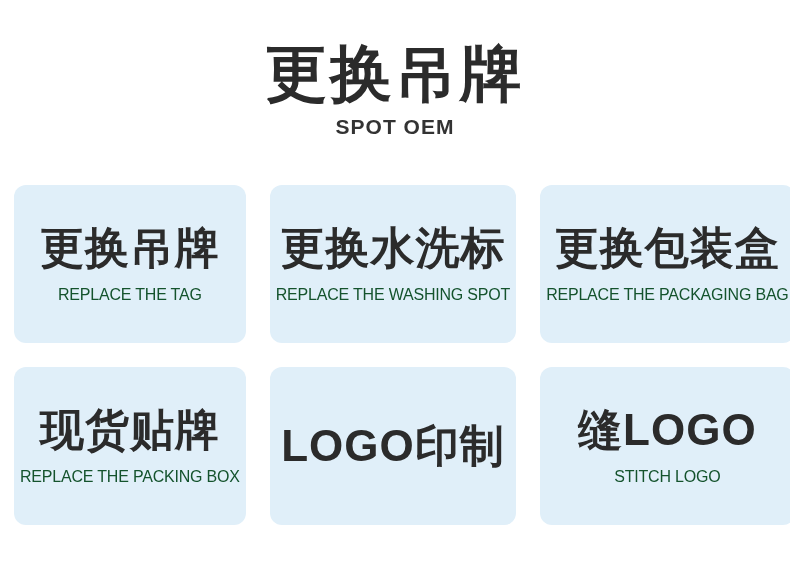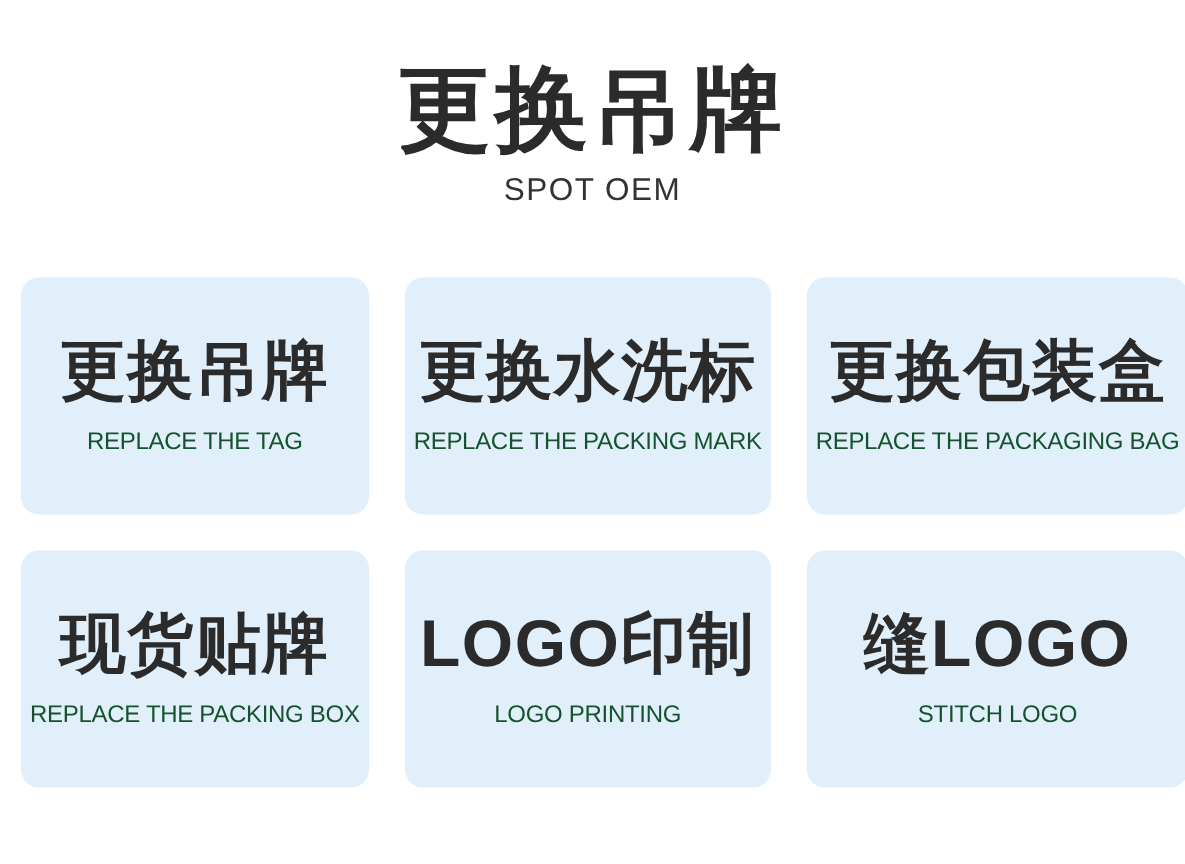--- a/index.html
+++ b/index.html
@@ -16,21 +16,21 @@
   .main-title {
     font-size: 62px;
     font-weight: 900;
     color: #2b2b2b;
     letter-spacing: 3px;
     line-height: 1.1;
   }
   .sub-title {
     margin-top: 7px;
     font-size: 21px;
-    font-weight: 400;
+    font-weight: 700;
     color: #333333;
     letter-spacing: 1px;
   }
   .card-grid {
     margin: 46px 14px 0 14px;
     display: grid;
     grid-template-columns: repeat(3, 1fr);
     grid-template-rows: 158px 158px;
     gap: 24px;
   }
@@ -69,31 +69,30 @@
   <div class="sub-title">SPOT OEM</div>
 </div>
 
 <div class="card-grid">
   <div class="card">
     <div class="card-zh">更换吊牌</div>
     <div class="card-en">REPLACE THE TAG</div>
   </div>
   <div class="card">
     <div class="card-zh">更换水洗标</div>
-    <div class="card-en">REPLACE THE PACKING MARK</div>
+    <div class="card-en">REPLACE THE WASHING SPOT</div>
   </div>
   <div class="card">
     <div class="card-zh">更换包装盒</div>
     <div class="card-en">REPLACE THE PACKAGING BAG</div>
   </div>
   <div class="card">
     <div class="card-zh">现货贴牌</div>
     <div class="card-en">REPLACE THE PACKING BOX</div>
   </div>
   <div class="card">
     <div class="card-zh">LOGO印制</div>
-    <div class="card-en">LOGO PRINTING</div>
   </div>
   <div class="card">
     <div class="card-zh">缝LOGO</div>
     <div class="card-en">STITCH LOGO</div>
   </div>
 </div>
 
 </body></html>

